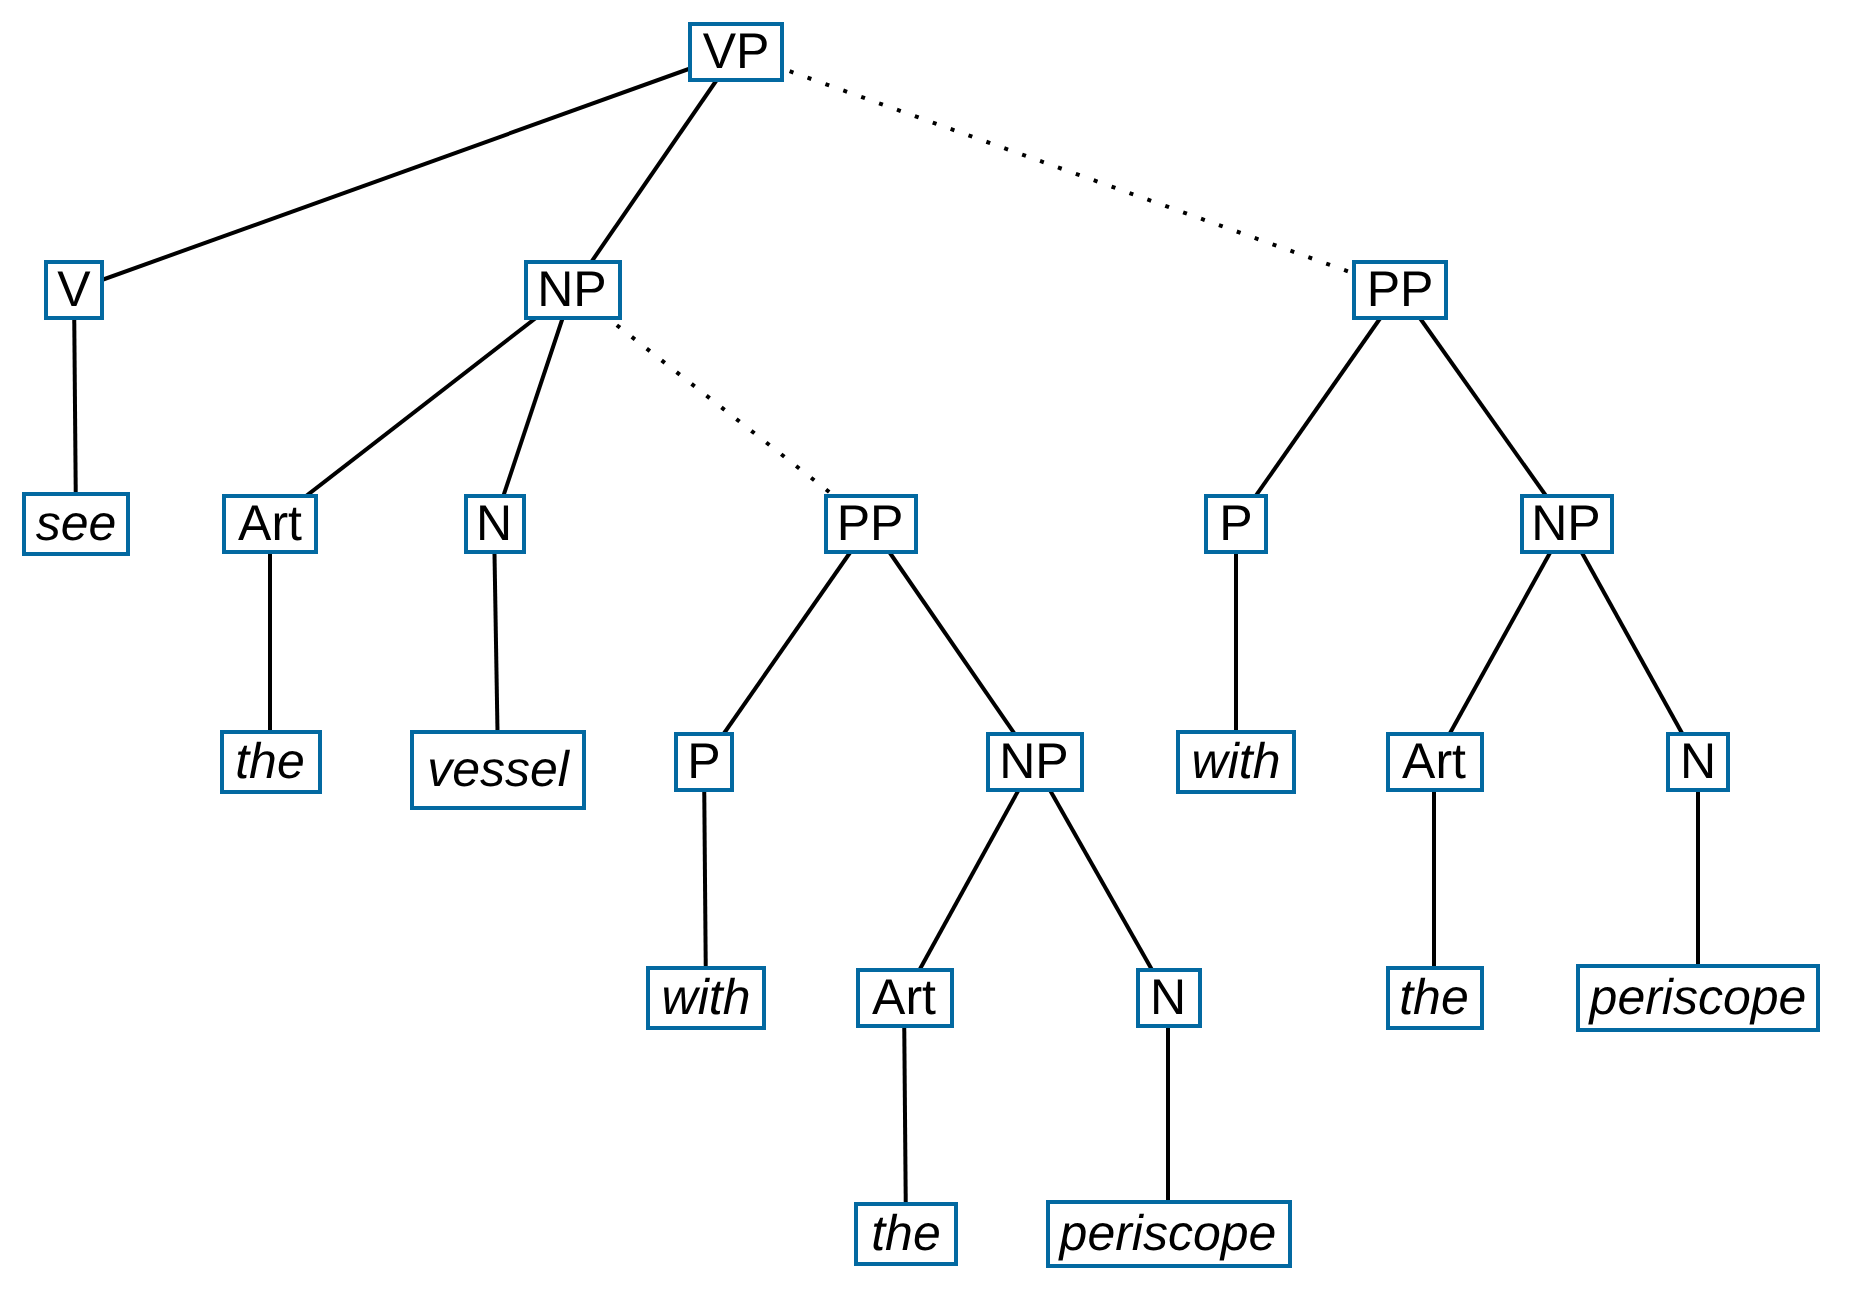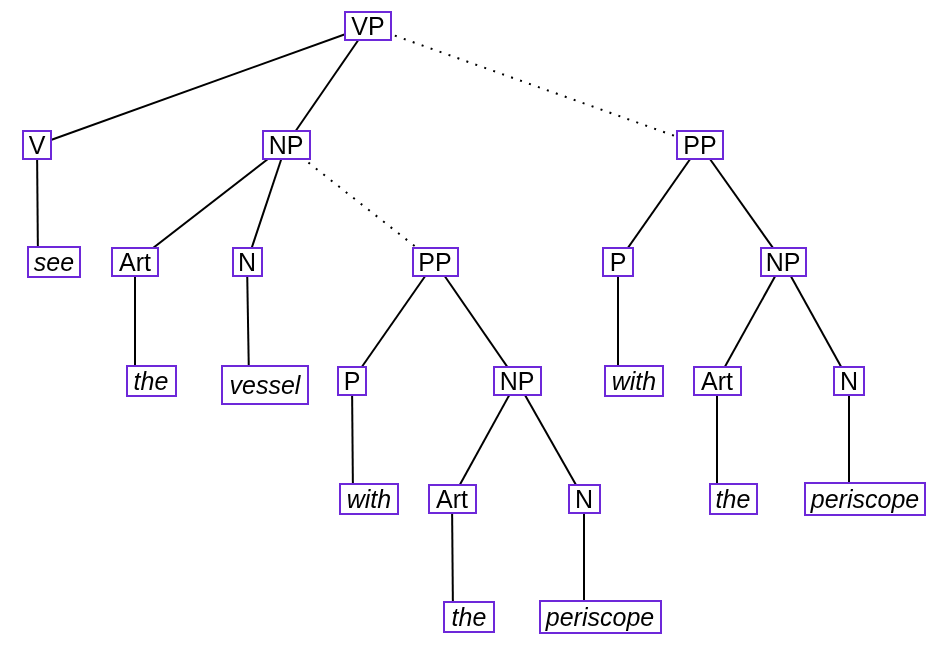--- a/index.html
+++ b/index.html
@@ -15,30 +15,30 @@
     position: absolute;
     left: 0; top: 0;
     width: 927px; height: 646px;
     z-index: 0;
   }
   #node-layer .node {
     position: absolute;
     z-index: 1;
     box-sizing: border-box;
     background: #ffffff;
-    border: 2px solid #6d28d9;
+    border: 2px solid #0369a1;
     color: #000000;
     display: flex;
     align-items: center;
     justify-content: center;
     font-size: 25px;
     line-height: 1;
     white-space: nowrap;
   }
-  #node-layer .node.terminal { font-style: italic; margin-left: 16px; }
+  #node-layer .node.terminal { font-style: italic; }
 </style>
 </head>
 <body>
 
 <div class="canvas">
   <svg id="edge-layer" viewBox="0 0 927 646" xmlns="http://www.w3.org/2000/svg">
       <line x1="368" y1="26" x2="37" y2="145" stroke="#000000" stroke-width="2"></line>
       <line x1="368" y1="26" x2="286" y2="145" stroke="#000000" stroke-width="2"></line>
       <line x1="368" y1="26" x2="700" y2="145" stroke="#000000" stroke-width="2" stroke-dasharray="2 7.5"></line>
       <line x1="37" y1="145" x2="38" y2="262" stroke="#000000" stroke-width="2"></line>

